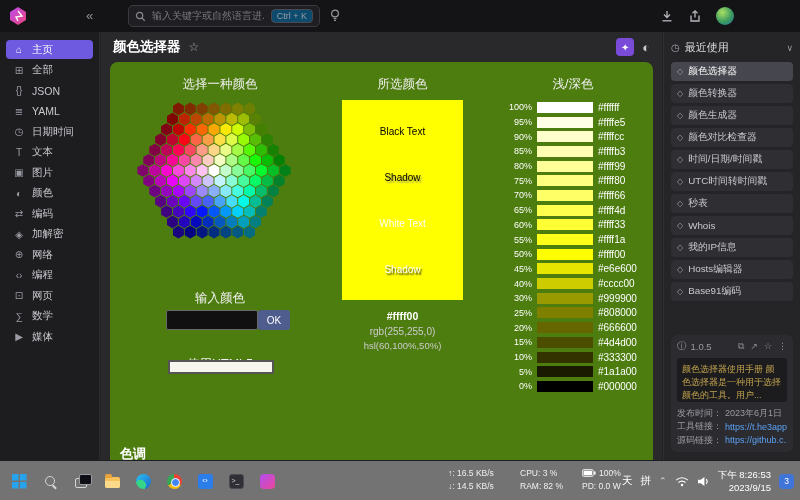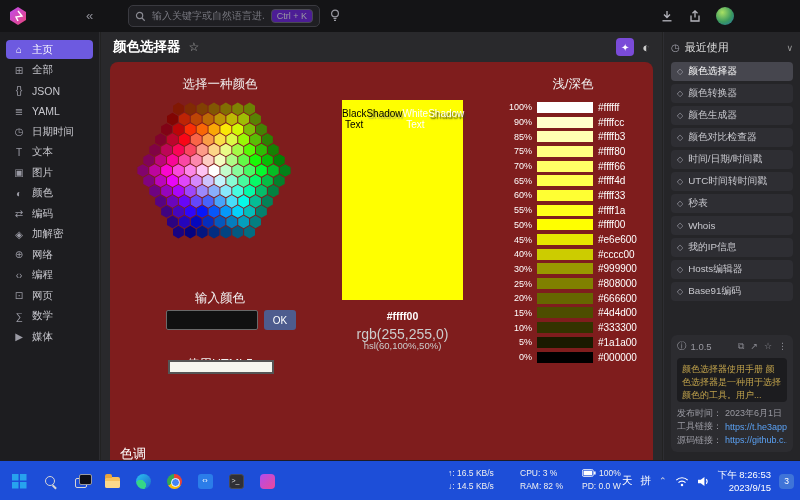--- a/index.html
+++ b/index.html
@@ -5,87 +5,87 @@
 *{box-sizing:border-box;margin:0;padding:0}
 html,body{width:800px;height:500px}
 body{position:relative;background:#222;font-family:"Liberation Sans","DejaVu Sans",sans-serif;overflow:hidden;color:#ddd;font-size:11px}
 
 
 .topbar{position:absolute;top:0;left:0;width:800px;height:32px;background:#141416;z-index:10}
 .logo{position:absolute;left:8px;top:6px;width:20px;height:20px}
 .collapse{position:absolute;left:86px;top:8px;color:#8f8f98;font-size:13px;cursor:pointer}
 .searchbox{position:absolute;left:128px;top:5px;width:192px;height:22px;background:#1f1f23;border:1px solid #3a3a40;border-radius:5px;display:flex;align-items:center;gap:6px;padding:0 6px}
 .searchbox .ph{color:#77777f;font-size:10px;flex:1;white-space:nowrap;overflow:hidden}
-.kbd{border:1px solid #4a4a52;border-radius:4px;color:#9a9aa2;font-size:9px;padding:1px 5px;background:#4c1d95;white-space:nowrap}
+.kbd{border:1px solid #4a4a52;border-radius:4px;color:#9a9aa2;font-size:9px;padding:1px 5px;background:#0c4a6e;white-space:nowrap}
 .hint{position:absolute;left:328px;top:8px}
 .top-right{position:absolute;right:66px;top:0;height:32px;display:flex;align-items:center;gap:14px}
 .avatar{width:18px;height:18px;border-radius:50%;background:radial-gradient(circle at 35% 30%,#a8e063,#3c9a5f 55%,#1f6fa8)}
 
 
 .sidebar{position:absolute;top:32px;left:0;width:100px;height:428px;background:#1d1d20;border-right:1px solid #2c2c30;padding:8px 6px;overflow:hidden}
 .side-item{display:flex;align-items:center;gap:7px;height:19px;border-radius:4px;padding:0 7px;margin-bottom:1.5px;color:#c6c6cc;cursor:pointer}
 .side-item .si-icon{width:12px;font-size:10px;color:#9a9aa4;text-align:center;flex:none}
 .side-item.active{background:#6d5ae0;color:#fff}
 .side-item.active .si-icon{color:#fff}
 .si-label{font-size:10.5px;white-space:nowrap}
 
 
 .main{position:absolute;top:32px;left:101px;width:561px;height:428px;background:#29292c}
 .main-header{height:30px;display:flex;align-items:center;gap:8px;padding:0 12px}
 .page-title{color:#fff;font-size:13.5px;font-weight:600}
 .fav{color:#aaa;font-size:12px}
 .mh-spacer{flex:1}
 .chip{width:18px;height:18px;border-radius:4px;background:#7a4bd8;color:#fff;font-size:10px;display:flex;align-items:center;justify-content:center}
 .theme{color:#ccc;font-size:13px}
-.panel{position:absolute;left:9px;right:9px;top:30px;bottom:0;background:#7f1d1d;border-radius:8px 8px 0 0;overflow:hidden}
+.panel{position:absolute;left:9px;right:9px;top:30px;bottom:0;background:#4d7c0f;border-radius:8px 8px 0 0;overflow:hidden}
 .sec-title{position:absolute;color:#f2f2f2;font-size:12.5px;text-align:center;font-weight:500}
 .t-picker{left:20px;top:14px;width:180px}
 .hexsvg{position:absolute;left:22px;top:36px}
 .t-input{left:20px;top:228px;width:180px}
-.input-row{position:absolute;left:56px;top:248px;display:flex;gap:6px}
+.input-row{position:absolute;left:56px;top:248px;display:flex;gap:0}
 .color-input{width:92px;height:20px;background:#111;border:1px solid #6a6a6a;border-radius:2px;color:#eee;font-size:10px;padding:0 4px}
 .ok-btn{width:32px;height:20px;background:#4e5c8e;border:none;border-radius:3px;color:#fff;font-size:10px;cursor:pointer}
 .t-html5{left:20px;top:294px;width:180px}
 .html5-bar{position:absolute;left:58px;top:298px;width:106px;height:14px;background:#f6f6ef;border:2px solid #555;cursor:pointer}
 .t-selected{left:232px;top:14px;width:121px}
-.selected-box{position:absolute;left:232px;top:38px;width:121px;height:200px;display:flex;flex-direction:row;justify-content:space-around;padding:8px 0;cursor:pointer}
+.selected-box{position:absolute;left:232px;top:38px;width:121px;height:200px;display:flex;flex-direction:column;justify-content:space-around;padding:8px 0;cursor:pointer}
 .sample{font-size:10px;text-align:center}
 .v-black{color:#000}
 .v-black-shadow{color:#000;text-shadow:1.5px 1.5px 1.5px #a8a850}
 .v-white{color:#fff}
 .v-white-shadow{color:#fff;text-shadow:1.5px 1.5px 1.5px #44441a}
 .sel-line{position:absolute;left:232px;width:121px;text-align:center}
 .sel-hex{top:248px;color:#fff;font-weight:700;font-size:10.5px}
-.sel-rgb{top:264px;color:#ccc;font-size:14px}
+.sel-rgb{top:264px;color:#ccc;font-size:10px}
 .sel-hsl{top:278px;color:#ccc;font-size:9.5px}
 .t-shades{left:392px;top:14px;width:142px}
 .shade-list{position:absolute;left:392px;top:38px;width:146px}
 .shade-row{display:flex;align-items:center;height:14.7px;gap:5px}
 .sh-pct{width:30px;text-align:right;font-size:9px;color:#fff;flex:none}
 .sh-swatch{width:56px;height:11px;flex:none;cursor:pointer}
 .sh-hex{font-size:10px;color:#fff;white-space:nowrap}
-.hue-title{position:absolute;left:10px;top:383px;color:#fff;font-size:13px;font-weight:400}
+.hue-title{position:absolute;left:10px;top:383px;color:#fff;font-size:13px;font-weight:700}
 
 
 .rightbar{position:absolute;top:32px;right:0;width:137px;height:428px;background:#252528;border-left:1px solid #2e2e33;padding:8px 7px;display:flex;flex-direction:column;overflow:hidden}
 .recent-header{display:flex;align-items:center;gap:5px;color:#ddd;font-size:11px;margin-bottom:7px}
 .recent-header .rh-icon{color:#9a9aa4;font-size:10px}
 .recent-header .chev{margin-left:auto;color:#999;font-size:9px}
 .recent-item{display:flex;align-items:center;gap:5px;height:19px;border-radius:4px;background:#2e2e33;margin-bottom:3px;padding:0 6px;color:#c8c8ce;font-size:9.8px;cursor:pointer;white-space:nowrap;overflow:hidden;flex:none}
 .recent-item.active{background:#46464e;color:#fff}
 .ri-icon{font-size:8px;color:#9a9aa4;flex:none}
 .rb-bottom{margin-top:auto;background:#2c2c30;border-radius:6px;padding:5px 6px}
 .version-row{display:flex;align-items:center;gap:4px;color:#9a9aa2;font-size:9.5px;margin-bottom:5px}
 .v-icons{margin-left:auto;display:flex;gap:6px;font-size:9px;color:#8a8a92}
 .doc-card{background:#1c1c1f;border-radius:4px;padding:5px;color:#bfa14b;font-size:9px;line-height:1.45;height:44px;overflow:hidden;margin-bottom:5px}
 .info-row{display:flex;gap:3px;font-size:9px;color:#9a9aa2;height:13.5px;align-items:center;white-space:nowrap;overflow:hidden}
 .info-row .link{color:#5aa0f2}
 
 
-.taskbar{position:absolute;left:0;bottom:0;width:800px;height:40px;background:#1d4ed8;border-top:1px solid #1d1d26}
+.taskbar{position:absolute;left:0;bottom:0;width:800px;height:40px;background:#737373;border-top:1px solid #1d1d26}
 .tb-apps{position:absolute;left:5px;top:5px;display:flex;gap:3px}
 .tb-app{width:28px;height:30px;border-radius:4px;display:flex;align-items:center;justify-content:center;cursor:pointer}
 .tbi{position:relative;width:15px;height:15px;display:block}
 .tbi-start{background-image:linear-gradient(#27a3ee,#27a3ee),linear-gradient(#27a3ee,#27a3ee),linear-gradient(#27a3ee,#27a3ee),linear-gradient(#27a3ee,#27a3ee);background-size:6.5px 6.5px;background-position:0 0,8.5px 0,0 8.5px,8.5px 8.5px;background-repeat:no-repeat}
 .tbi-search{width:15px;height:15px}
 .tbi-search::before{content:'';position:absolute;left:2px;top:2px;width:8px;height:8px;border:1.5px solid #d6d6d6;border-radius:50%}
 .tbi-search::after{content:'';position:absolute;right:1px;bottom:1px;width:5px;height:1.6px;background:#d6d6d6;transform:rotate(45deg)}
 .tbi-taskview{border:1.5px solid #d6d6d6;border-radius:2px;width:12px;height:10px;margin-top:3px}
 .tbi-taskview::after{content:'';position:absolute;left:3px;top:-5px;width:11px;height:9px;border:1.5px solid #9a9aa2;border-radius:2px;background:#0e0e16}
 .tbi-explorer{background:#f7c15c;border-radius:2px;width:15px;height:11px;margin-top:3px}
@@ -353,46 +353,57 @@
       </svg>
 
     <div class="sec-title t-input">输入颜色</div>
     <div class="input-row">
       <input class="color-input" style="">
       <button class="ok-btn">OK</button>
     </div>
     <div class="sec-title t-html5">使用HTML5</div>
     <div class="html5-bar"></div>
 
+    <div class="sec-title t-selected">所选颜色</div>
     <div class="selected-box" style="background: rgb(255, 255, 0);">
         <span class="sample v-black">Black Text</span>
         <span class="sample v-black-shadow">Shadow</span>
         <span class="sample v-white">White Text</span>
         <span class="sample v-white-shadow">Shadow</span>
       </div>
     <div class="sel-line sel-hex">#ffff00</div>
     <div class="sel-line sel-rgb">rgb(255,255,0)</div>
     <div class="sel-line sel-hsl">hsl(60,100%,50%)</div>
 
     <div class="sec-title t-shades">浅/深色</div>
     <div class="shade-list">
         <div class="shade-row">
           <span class="sh-pct">100%</span>
           <span class="sh-swatch" style="background:#ffffff"></span>
           <span class="sh-hex">#ffffff</span>
         </div>
         <div class="shade-row">
+          <span class="sh-pct">95%</span>
+          <span class="sh-swatch" style="background:#ffffe5"></span>
+          <span class="sh-hex">#ffffe5</span>
+        </div>
+        <div class="shade-row">
           <span class="sh-pct">90%</span>
           <span class="sh-swatch" style="background:#ffffcc"></span>
           <span class="sh-hex">#ffffcc</span>
         </div>
         <div class="shade-row">
           <span class="sh-pct">85%</span>
           <span class="sh-swatch" style="background:#ffffb3"></span>
           <span class="sh-hex">#ffffb3</span>
+        </div>
+        <div class="shade-row">
+          <span class="sh-pct">80%</span>
+          <span class="sh-swatch" style="background:#ffff99"></span>
+          <span class="sh-hex">#ffff99</span>
         </div>
         <div class="shade-row">
           <span class="sh-pct">75%</span>
           <span class="sh-swatch" style="background:#ffff80"></span>
           <span class="sh-hex">#ffff80</span>
         </div>
         <div class="shade-row">
           <span class="sh-pct">70%</span>
           <span class="sh-swatch" style="background:#ffff66"></span>
           <span class="sh-hex">#ffff66</span>

